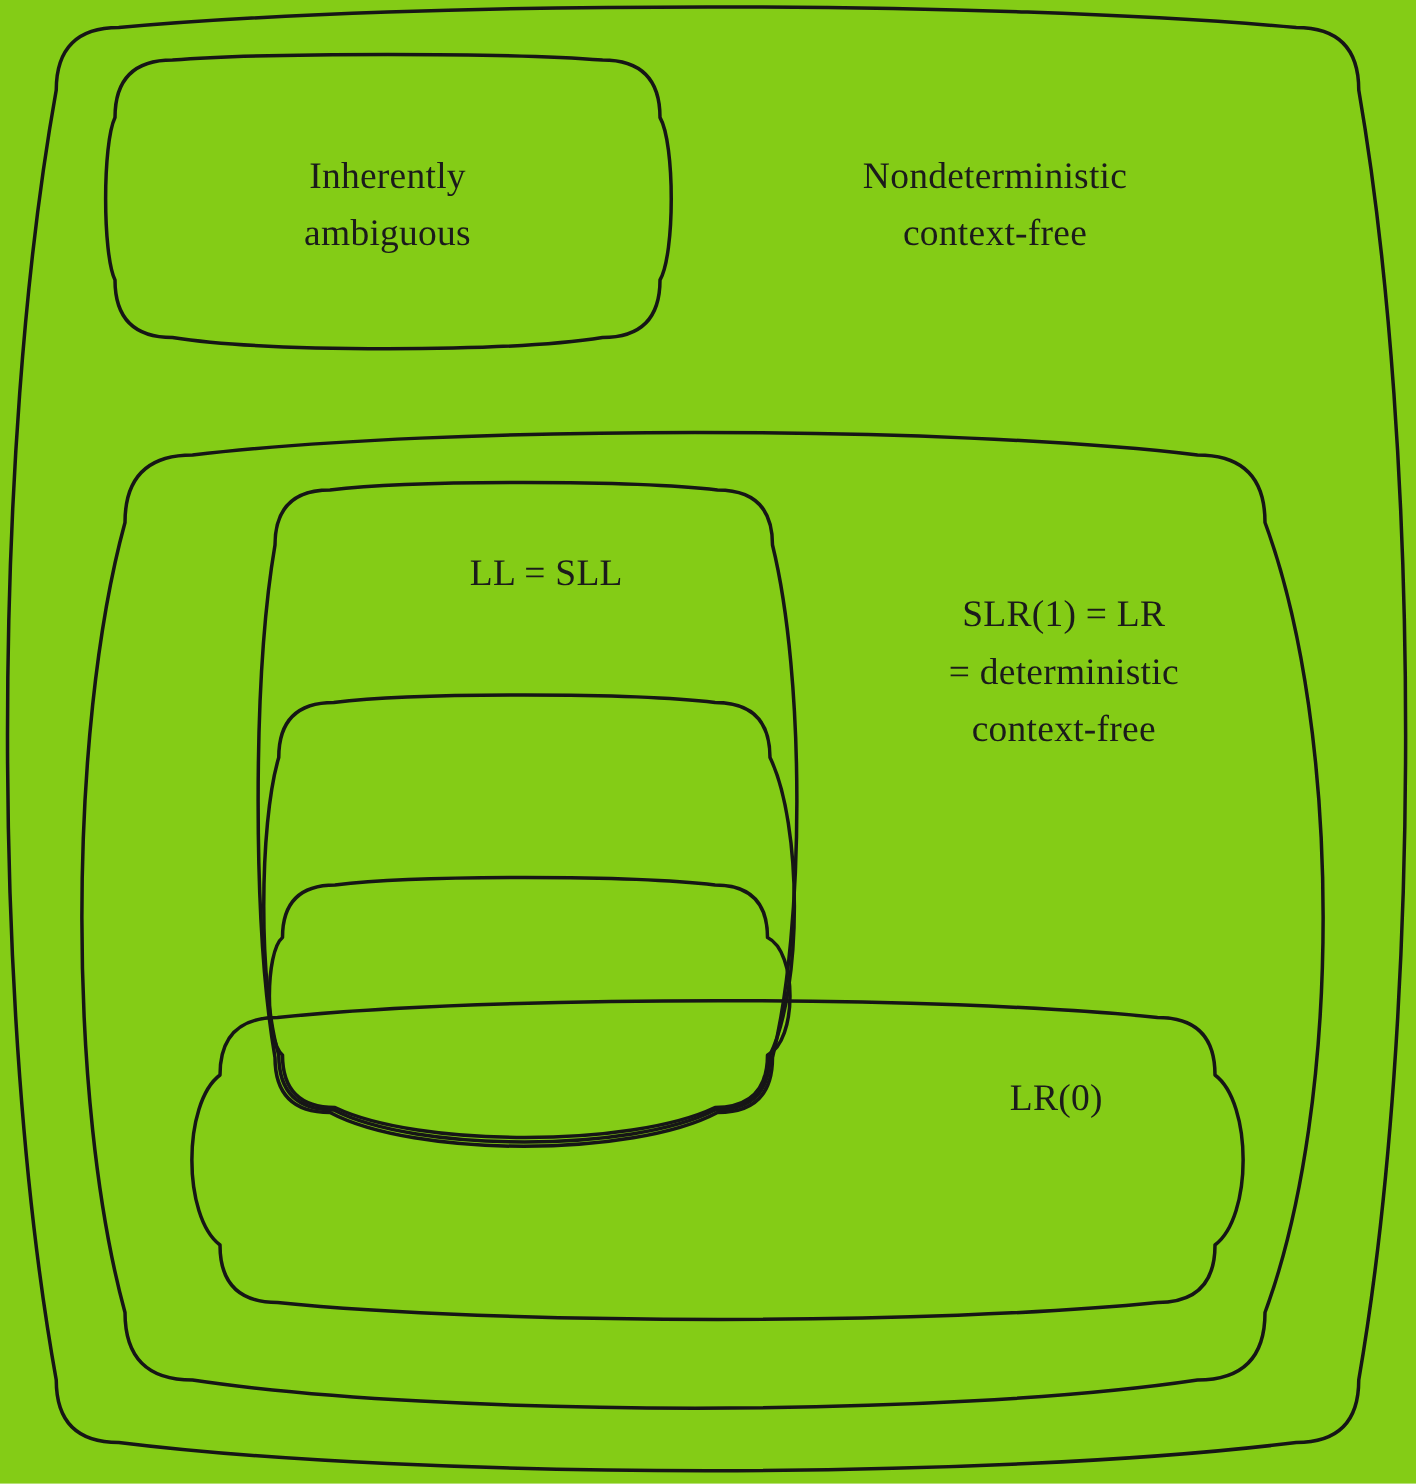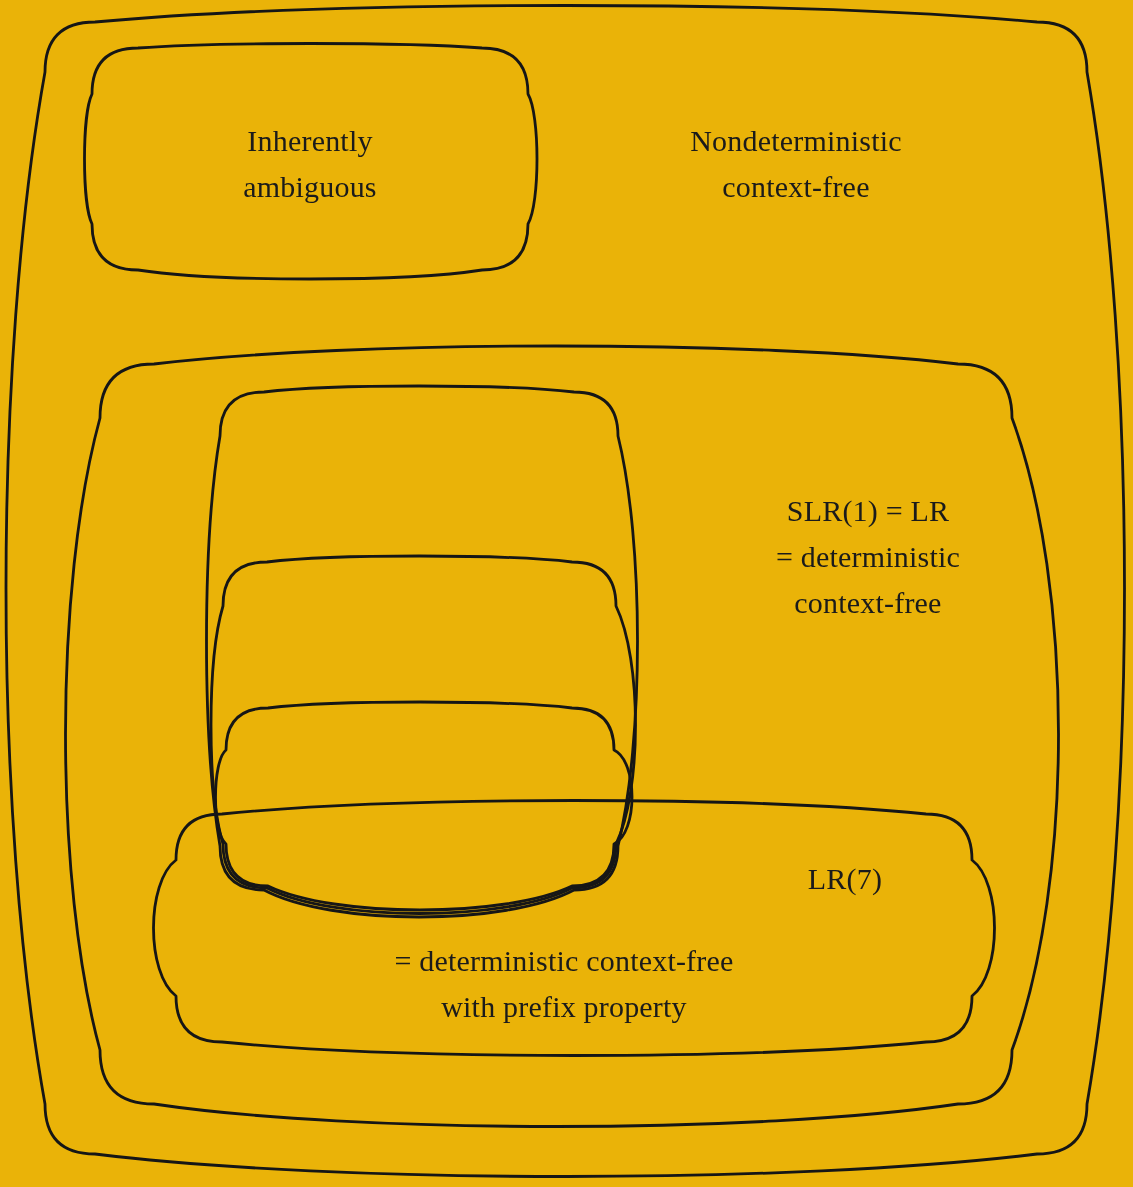--- a/index.html
+++ b/index.html
@@ -36,36 +36,35 @@
     white-space: pre-line;
     text-align: center;
     font-size: 30px;
     line-height: 46px;
     letter-spacing: 0.2px;
   }
 </style>
 </head>
 <body>
 
-<div class="stage" style="background: #eab308;">
+<div class="stage" style="background: #84cc16;">
 
   <svg class="outlines" viewBox="0 0 1133 1187">
     <path d="M 95 22 C 336.76000000000005 0, 795.24 0, 1037 22 Q 1087 22, 1087 72 C 1137 361.59999999999997, 1137 814.4, 1087 1104 Q 1087 1154, 1037 1154 C 795.24 1184, 336.76000000000005 1184, 95 1154 Q 45 1154, 45 1104 C -7 814.4, -7 361.59999999999997, 45 72 Q 45 22, 95 22 Z" stroke="#161616"></path>
     <path d="M 138 48 C 214.08 42, 405.92 42, 482 48 Q 528 48, 528 94 C 540 114.6, 540 203.39999999999998, 528 224 Q 528 270, 482 270 C 405.92 282, 214.08 282, 138 270 Q 92 270, 92 224 C 82 203.39999999999998, 82 114.6, 92 94 Q 92 48, 138 48 Z" stroke="#161616"></path>
     <path d="M 154 364 C 355.36 340, 756.64 340, 958 364 Q 1012 364, 1012 418 C 1074 586, 1074 882, 1012 1050 Q 1012 1104, 958 1104 C 756.64 1134, 355.36 1134, 154 1104 Q 100 1104, 100 1050 C 54 882, 54 586, 100 418 Q 100 364, 154 364 Z" stroke="#161616"></path>
     <path d="M 264 392 C 331.44 384, 506.56 384, 574 392 Q 618 392, 618 436 C 644 541.4, 644 740.5999999999999, 618 846 Q 618 890, 574 890 C 506.56 926, 331.44 926, 264 890 Q 220 890, 220 846 C 202 740.5999999999999, 202 541.4, 220 436 Q 220 392, 264 392 Z" stroke="#161616"></path>
     <path d="M 267 562 C 333.04 554, 505.96 554, 572 562 Q 616 562, 616 606 C 642 659.8, 642 790.2, 616 844 Q 616 888, 572 888 C 505.96 922, 333.04 922, 267 888 Q 223 888, 223 844 C 207 790.2, 207 659.8, 223 606 Q 223 562, 267 562 Z" stroke="#161616"></path>
     <path d="M 268 708 C 334.64 700, 505.36 700, 572 708 Q 614 708, 614 750 C 638 761.4, 638 832.6, 614 844 Q 614 886, 572 886 C 505.36 918, 334.64 918, 268 886 Q 226 886, 226 844 C 212 832.6, 212 761.4, 226 750 Q 226 708, 268 708 Z" stroke="#161616"></path>
     <path d="M 222 814 C 398.88 796, 749.12 796, 926 814 Q 972 814, 972 860 C 1002 882.4, 1002 973.6, 972 996 Q 972 1042, 926 1042 C 749.12 1060, 398.88 1060, 222 1042 Q 176 1042, 176 996 C 146 973.6, 146 882.4, 176 860 Q 176 814, 222 814 Z" stroke="#161616"></path>
   </svg>
 
   <div class="lbl" style="left: 310px; top: 164px; color: rgb(27, 27, 27);">Inherently
 ambiguous</div>
   <div class="lbl" style="left: 796px; top: 164px; color: rgb(27, 27, 27);">Nondeterministic
 context-free</div>
-  <div class="lbl" style="left: 851px; top: 557px; color: rgb(27, 27, 27); margin-left: 17px;">SLR(1) = LR
+  <div class="lbl" style="left: 437px; top: 459px; color: rgb(27, 27, 27);">LL = SLL</div>
+  <div class="lbl" style="left: 851px; top: 538px; color: rgb(27, 27, 27);">SLR(1) = LR
 = deterministic
 context-free</div>
-  <div class="lbl" style="left: 845px; top: 879px; color: rgb(27, 27, 27);">LR(7)</div>
-  <div class="lbl" style="left: 564px; top: 984px; color: rgb(27, 27, 27);">= deterministic context-free
-with prefix property</div>
+  <div class="lbl" style="left: 845px; top: 879px; color: rgb(27, 27, 27);">LR(0)</div>
 
 </div>
 
 </body></html>

